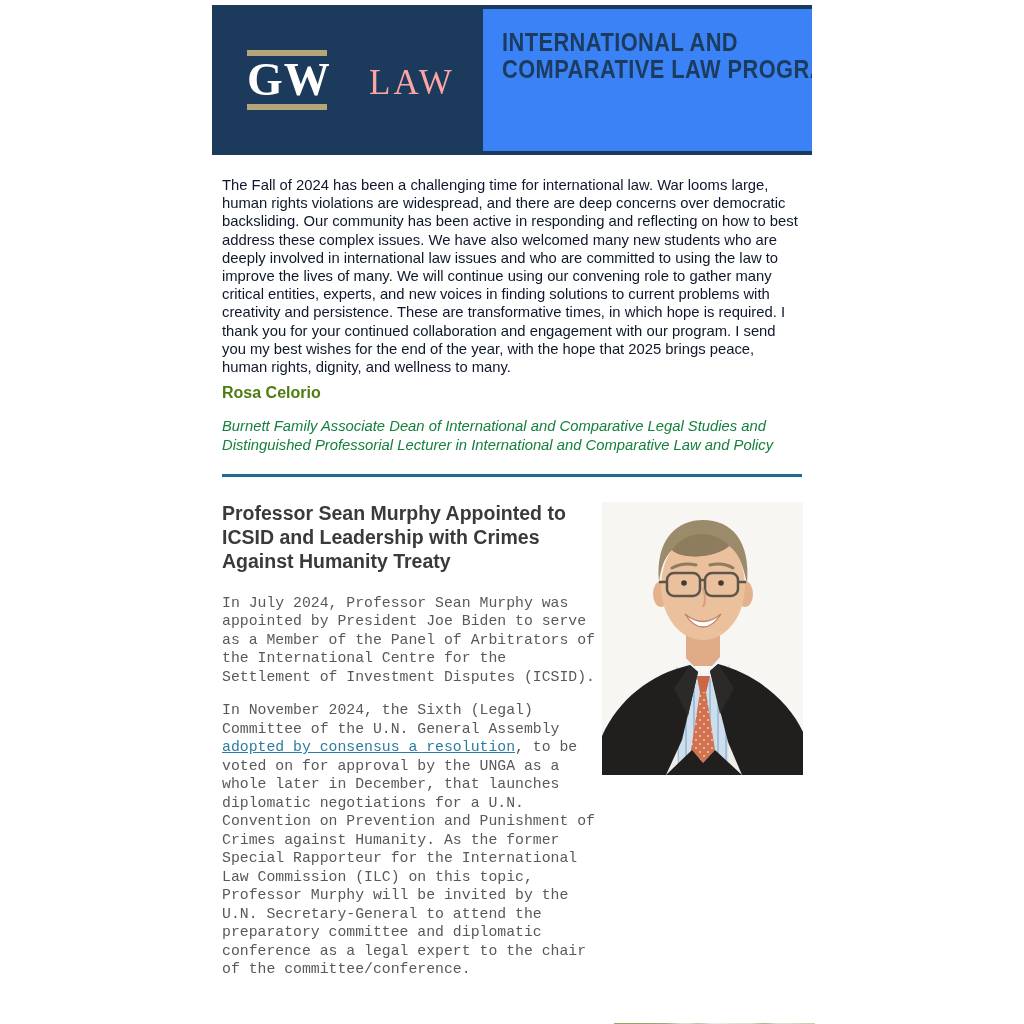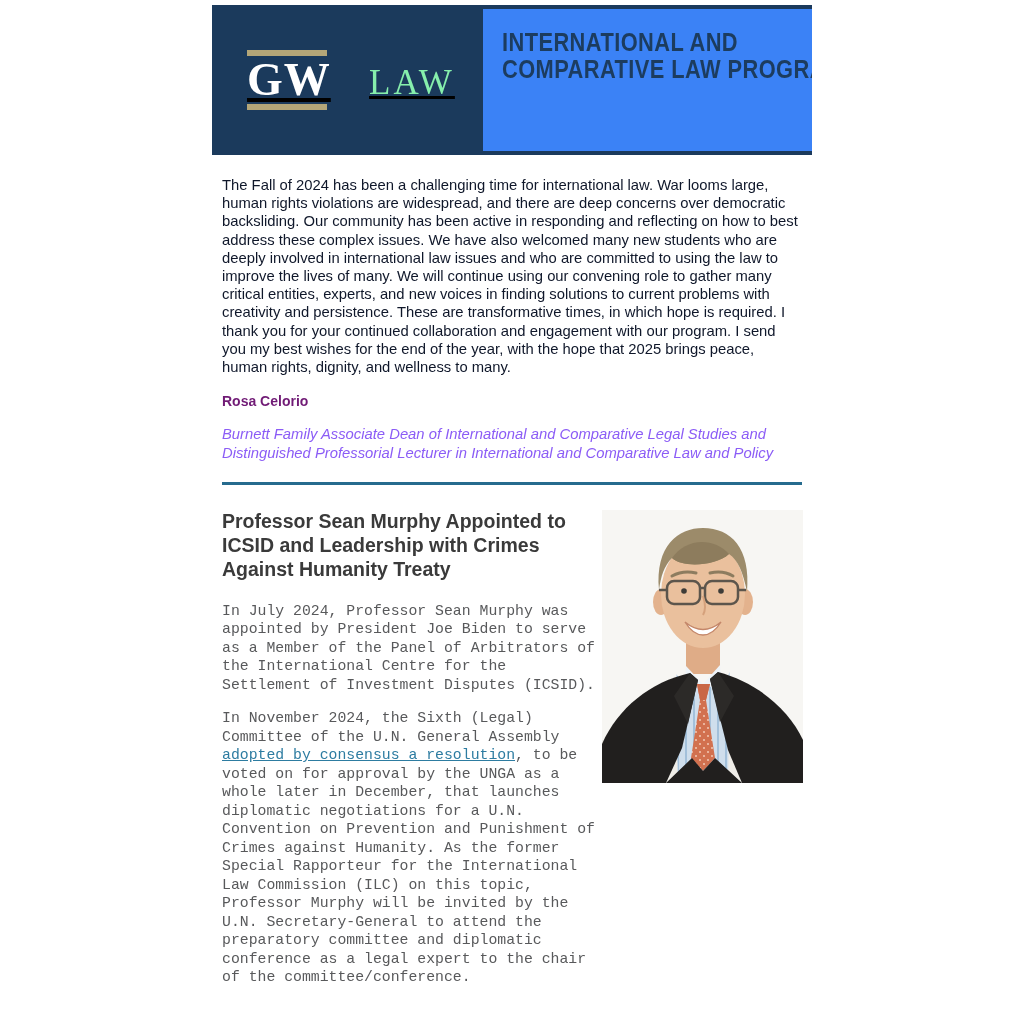--- a/index.html
+++ b/index.html
@@ -7,50 +7,50 @@
     width:1024px;height:1024px;overflow:hidden;background:#ffffff;
     font-family:"Liberation Sans","DejaVu Sans",sans-serif;
     position:relative;
   }
   .content{width:600px;margin:0 auto;padding-top:5px;}
 
   
   .banner{height:150px;display:flex;background:#1b3a5c;}
   .banner-left{
     width:229px;background:#1b3a5c;display:flex;align-items:center;
-    padding-left:35px;box-sizing:border-box;text-decoration:underline;
+    padding-left:35px;box-sizing:border-box;
   }
   .gw-block{width:80px;text-align:center;}
   .gw-bar{height:6px;background:#b4a678;}
   .gw-word{
     font-family:"Liberation Serif","DejaVu Serif",serif;
     font-weight:700;font-size:46px;line-height:46px;color:#ffffff;
     letter-spacing:1px;margin:1px 0;
   }
   .logo-vline{width:2px;height:82px;background:rgba(255,255,255,.92);margin:0 20px 0 22px;}
   .law-word{
     font-family:"Liberation Serif","DejaVu Serif",serif;
-    font-size:35px;color:#86efac;letter-spacing:3px;line-height:1;
+    font-size:35px;color:#fca5a5;letter-spacing:3px;line-height:1;
     padding-top:4px;
   }
   .banner-right{
     flex:1;background:#3b82f6;border-top:4px solid #1b3a5c;border-bottom:4px solid #1b3a5c;
     box-sizing:border-box;padding:20px 0 0 19px;overflow:hidden;margin-left:42px;
   }
   .ptitle{
     font-weight:700;font-size:26px;line-height:27px;color:#1c3c5f;
     transform:scaleX(.84);transform-origin:left top;white-space:nowrap;
     letter-spacing:.5px;
   }
 
   
   .pad{padding:0 10px;}
   .intro-p{margin:21px 0 0;font-size:14.8px;line-height:18.2px;color:#0f172a;}
-  .sig-name{margin:16px 0 0;font-size:14px;line-height:18.2px;font-weight:700;color:#701a75;}
-  .sig-title{margin:15px 0 0;font-size:14.8px;line-height:18.2px;font-style:italic;color:#8b5cf6;}
+  .sig-name{margin:8px 0 0;font-size:16px;line-height:18.2px;font-weight:700;color:#4d7c0f;}
+  .sig-title{margin:15px 0 0;font-size:14.8px;line-height:18.2px;font-style:italic;color:#15803d;}
   .divider{margin:20px 0 0;border:0;height:3px;background:#266b8e;}
   .section-h{margin:24px 0 0;font-size:21px;line-height:24px;font-weight:700;color:#164a6e;}
 
   .article{display:flex;align-items:flex-start;}
   .article-1{margin-top:24px;}
   .article-2{margin-top:42px;}
   .article-text{width:380px;flex:none;}
   .article-text.wide{width:392px;}
   .article-h{margin:0 0 21px;font-size:19.5px;line-height:24px;font-weight:700;color:#3a3a3a;}
   .article-p{margin:0 0 15px;font-size:14.8px;line-height:18.5px;color:#58595b;font-family:Liberation Mono, monospace;}

